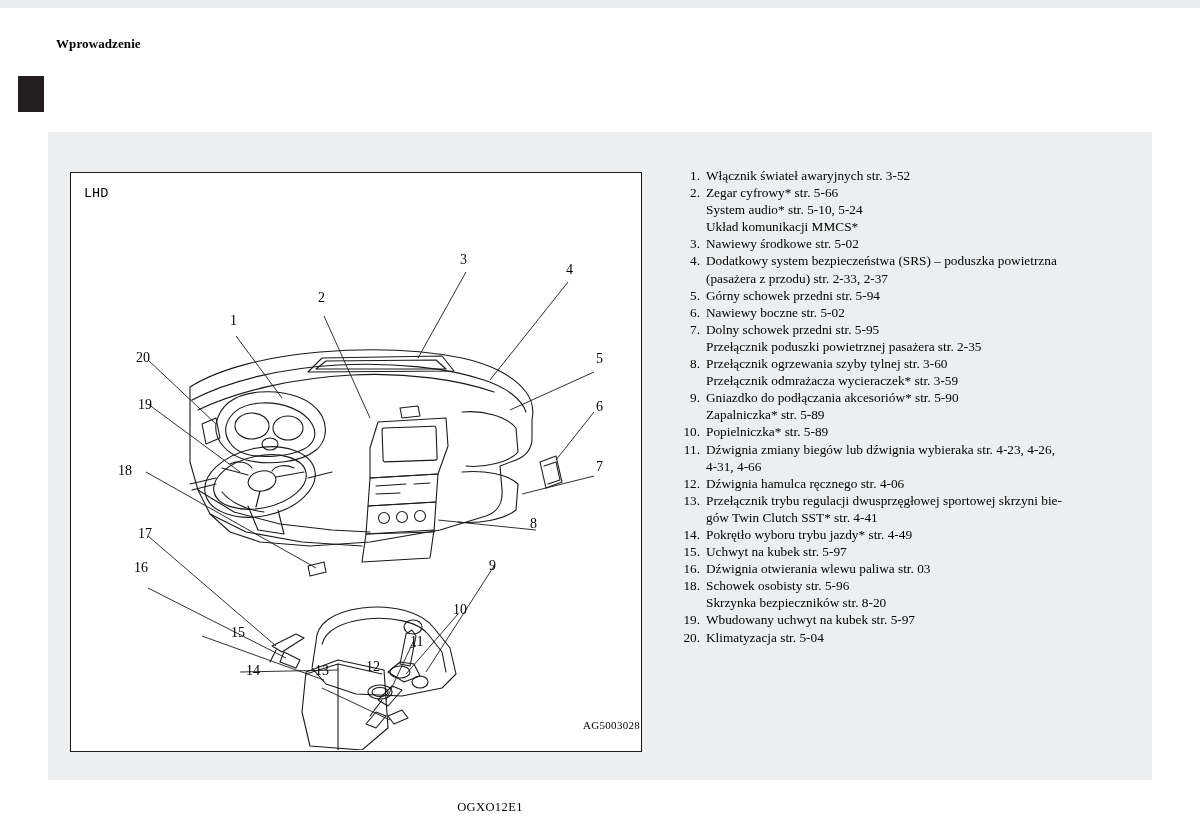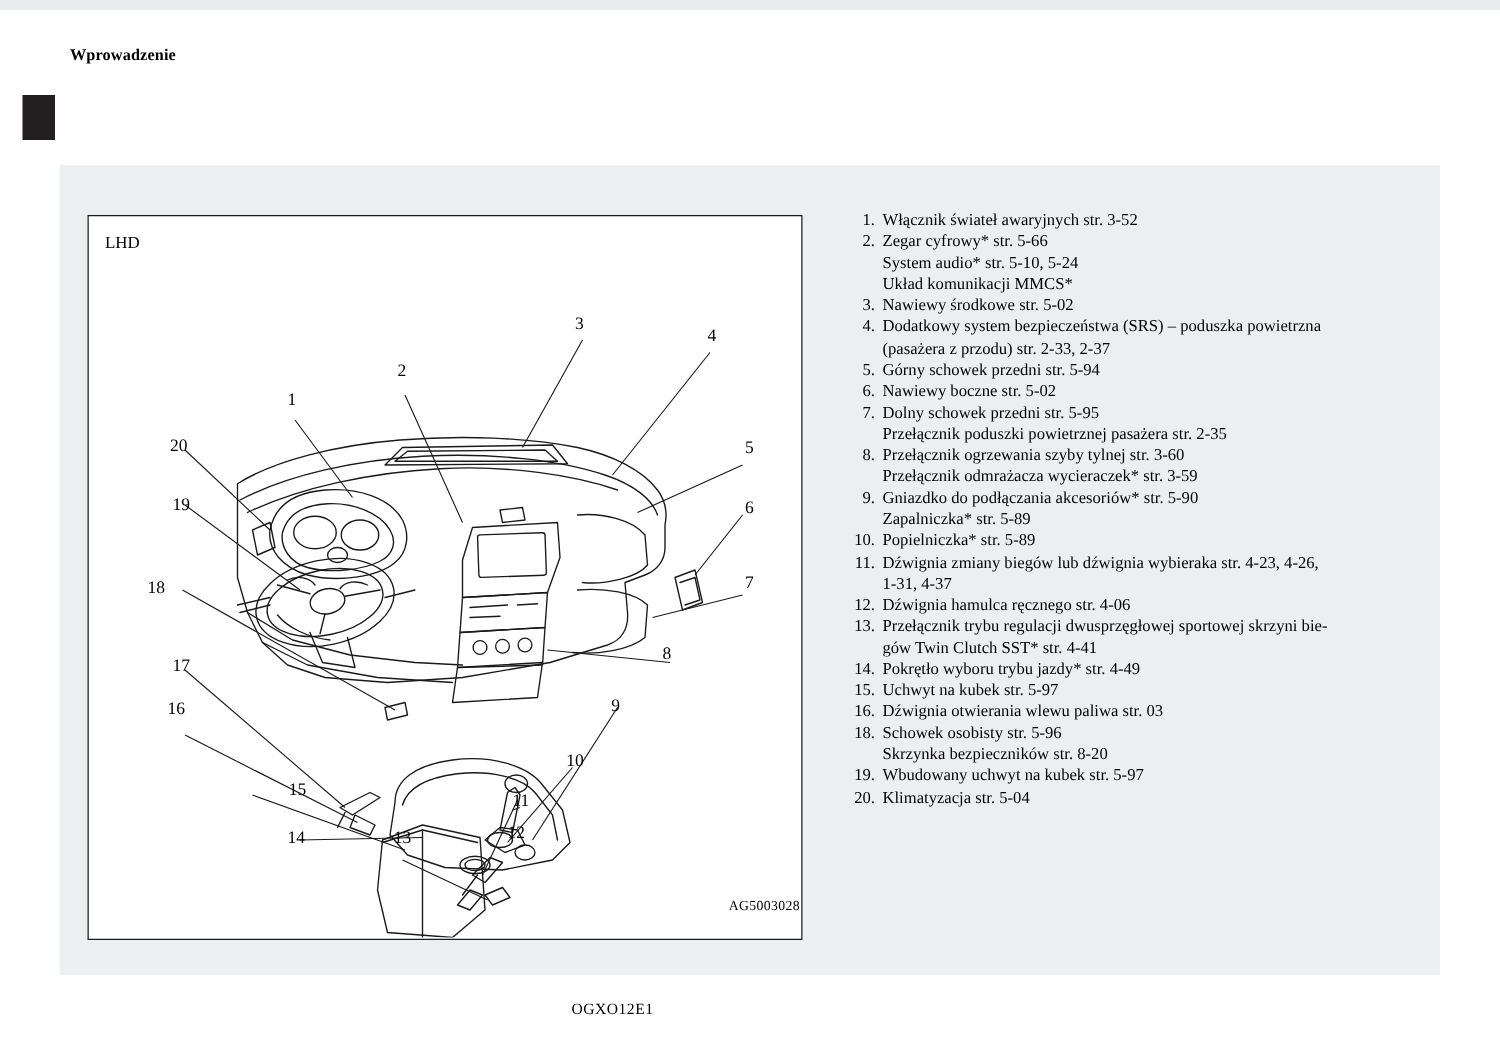--- a/index.html
+++ b/index.html
@@ -64,21 +64,21 @@
     width: 570px;
     height: 578px;
     background: #ffffff;
     border: 1px solid #1a1a1a;
   }
   .figure-label-lhd {
     position: absolute;
     left: 84px;
     top: 186px;
     font-size: 13.5px;
-    font-family: Liberation Serif, serif;
+    font-family: Liberation Mono, monospace;
   }
   .figure-code {
     position: absolute;
     left: 583px;
     top: 719px;
     font-size: 11px;
     letter-spacing: 0.3px;
   }
   .svg-stage {
     position: absolute;
@@ -282,23 +282,23 @@
 <div class="callout-num" style="left:318px; top:290px;">2</div>
 <div class="callout-num" style="left:460px; top:252px;">3</div>
 <div class="callout-num" style="left:566px; top:262px;">4</div>
 <div class="callout-num" style="left:596px; top:351px;">5</div>
 <div class="callout-num" style="left:596px; top:399px;">6</div>
 <div class="callout-num" style="left:596px; top:459px;">7</div>
 <div class="callout-num" style="left:530px; top:516px;">8</div>
 <div class="callout-num" style="left:489px; top:558px;">9</div>
 <div class="callout-num" style="left:453px; top:602px;">10</div>
 <div class="callout-num" style="left:410px; top:634px;">11</div>
-<div class="callout-num" style="left:366px; top:659px;margin-left:40px;">12</div>
+<div class="callout-num" style="left:366px; top:659px;">12</div>
 <div class="callout-num" style="left:315px; top:663px;">13</div>
-<div class="callout-num" style="left:230px; top:663px;">14</div>
+<div class="callout-num" style="left:246px; top:663px;">14</div>
 <div class="callout-num" style="left:191px; top:625px;margin-left:40px;">15</div>
 <div class="callout-num" style="left:134px; top:560px;">16</div>
 <div class="callout-num" style="left:138px; top:526px;">17</div>
 <div class="callout-num" style="left:118px; top:463px;">18</div>
 <div class="callout-num" style="left:138px; top:397px;">19</div>
 <div class="callout-num" style="left:136px; top:350px;">20</div>
 
 <div class="legend">
   <div class="legend-item">
     <span class="legend-num">1.</span>
@@ -342,21 +342,21 @@
     <span class="legend-line">Gniazdko do podłączania akcesoriów* str. 5-90</span>
     <span class="legend-sub">Zapalniczka* str. 5-89</span>
   </div>
   <div class="legend-item">
     <span class="legend-num">10.</span>
     <span class="legend-line">Popielniczka* str. 5-89</span>
   </div>
   <div class="legend-item">
     <span class="legend-num">11.</span>
     <span class="legend-line">Dźwignia zmiany biegów lub dźwignia wybieraka str. 4-23, 4-26,</span>
-    <span class="legend-sub">1-31, 4-37</span>
+    <span class="legend-sub">4-31, 4-66</span>
   </div>
   <div class="legend-item">
     <span class="legend-num">12.</span>
     <span class="legend-line">Dźwignia hamulca ręcznego str. 4-06</span>
   </div>
   <div class="legend-item">
     <span class="legend-num">13.</span>
     <span class="legend-line">Przełącznik trybu regulacji dwusprzęgłowej sportowej skrzyni bie-</span>
     <span class="legend-sub">gów Twin Clutch SST* str. 4-41</span>
   </div>

